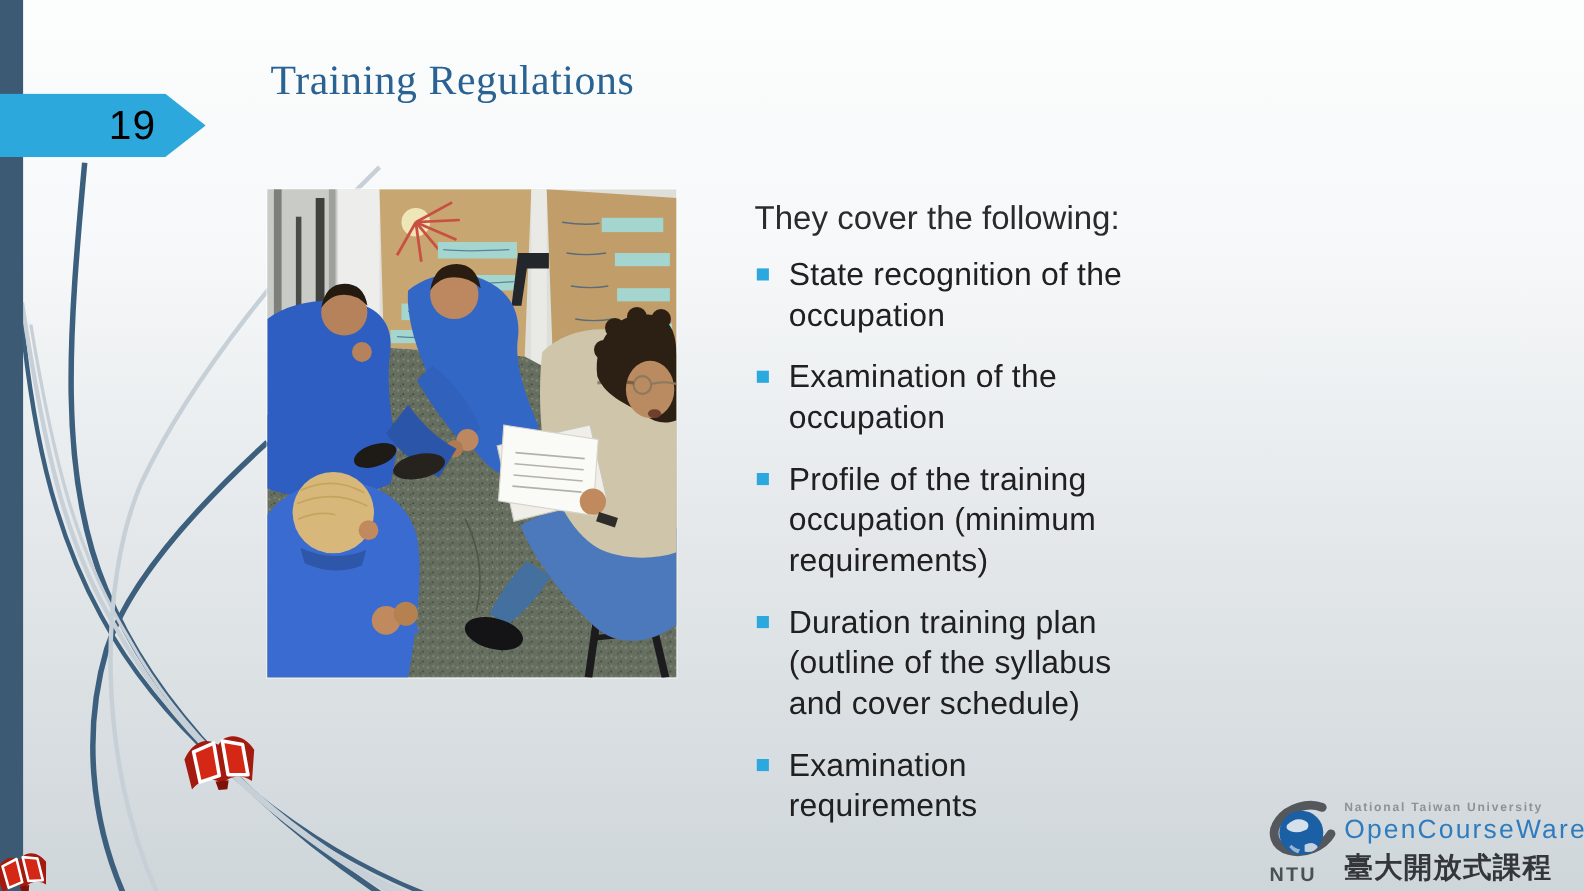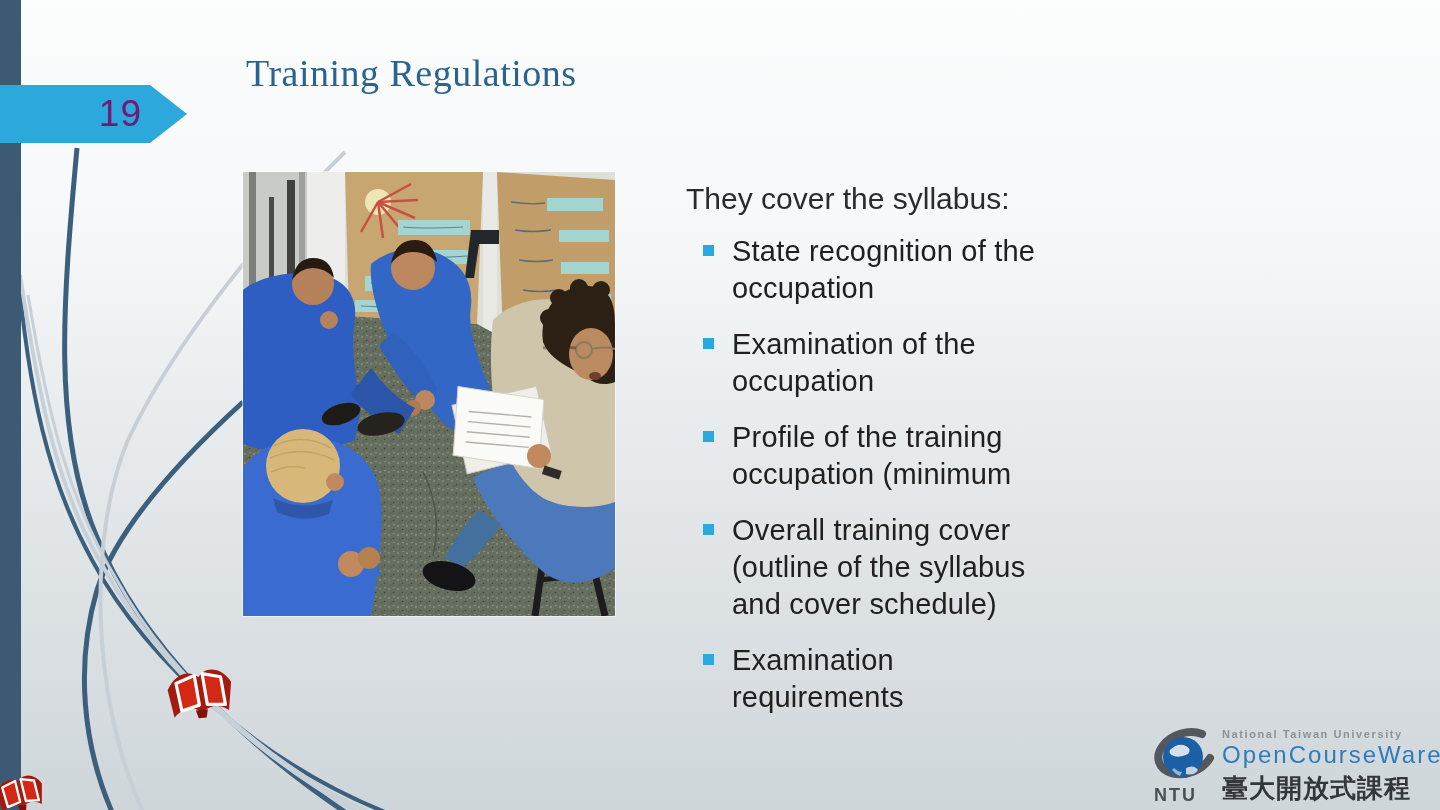--- a/index.html
+++ b/index.html
@@ -10,29 +10,29 @@
   }
   svg{display:block;}
   .curves{position:absolute;left:0;top:0;z-index:1;}
   .sidebar{position:absolute;left:0;top:0;width:21px;height:810px;background:#3c5a73;z-index:2;}
   .photo{position:absolute;left:243px;top:172px;width:372px;height:444px;z-index:3;box-shadow:0 0 0 1px rgba(255,255,255,.55);}
   .banner{
     position:absolute;left:0;top:85px;width:187px;height:58px;background:#2ca8dc;z-index:4;
     clip-path:polygon(0 0,150px 0,187px 50%,150px 100%,0 100%);
     display:flex;align-items:center;justify-content:flex-end;padding-right:45px;box-sizing:border-box;
   }
-  .banner span{font-size:37px;color:#701a75;letter-spacing:1px;}
+  .banner span{font-size:37px;color:#000000;letter-spacing:1px;}
   .title{
     position:absolute;left:246px;top:40px;z-index:4;margin:0;
     font-family:"Liberation Serif",serif;font-weight:400;
     font-size:38px;line-height:66px;color:#2a6292;letter-spacing:.5px;white-space:nowrap;
   }
   .content{position:absolute;left:686px;top:180px;width:430px;z-index:4;color:#222;}
   .intro{margin:0 0 14px 0;font-size:30px;line-height:38px;color:#2b2b2b;}
-  .bullets{margin:15px;padding:0;list-style:none;}
+  .bullets{margin:0;padding:0;list-style:none;}
   .bullets li{position:relative;padding-left:31px;margin:0 0 19px 0;font-size:29px;line-height:37px;color:#202020;letter-spacing:.2px;}
   .bullets li:last-child{margin-bottom:0;}
   .sq{position:absolute;left:2px;top:12px;width:11px;height:11px;background:#2ba9de;}
   .bline{display:block;}
   .book{position:absolute;z-index:5;}
   .book-a{left:164px;top:661px;width:72px;height:62px;transform:rotate(-6deg);}
   .book-b{left:-6px;top:770px;width:52px;height:45px;transform:rotate(-10deg);}
   .ocw{position:absolute;left:1152px;top:720px;width:286px;height:88px;z-index:4;}
   .ocw-globe{position:absolute;left:0;top:4px;}
   .ocw-text{position:absolute;left:70px;top:8px;white-space:nowrap;}
@@ -184,40 +184,41 @@
         <circle cx="358" cy="118" r="9" fill="#2c2014"></circle>
       <ellipse cx="348" cy="182" rx="22" ry="26" fill="#ba8a60"></ellipse>
       <ellipse cx="352" cy="204" rx="6" ry="4" fill="#6e3f2e"></ellipse>
       <circle cx="341" cy="178" r="8" fill="none" stroke="#8a7a5e" stroke-width="2"></circle>
       <path d="M349,177 q12,-3 23,0" stroke="#8a7a5e" stroke-width="2" fill="none"></path>
       <path d="M300,176 q16,-2 33,0" stroke="#2c2014" stroke-width="3" fill="none" opacity=".4"></path>
     </svg>
   </div>
 
   <div class="content">
-    <p class="intro">They cover the syllabus:</p>
+    <p class="intro">They cover the following:</p>
     <ul class="bullets">
       <li>
         <span class="sq"></span>
         <span class="bline">State recognition of the</span>
         <span class="bline">occupation</span>
       </li>
       <li>
         <span class="sq"></span>
         <span class="bline">Examination of the</span>
         <span class="bline">occupation</span>
       </li>
       <li>
         <span class="sq"></span>
         <span class="bline">Profile of the training</span>
         <span class="bline">occupation (minimum</span>
-      </li>
-      <li>
-        <span class="sq"></span>
-        <span class="bline">Overall training cover</span>
+        <span class="bline">requirements)</span>
+      </li>
+      <li>
+        <span class="sq"></span>
+        <span class="bline">Duration training plan</span>
         <span class="bline">(outline of the syllabus</span>
         <span class="bline">and cover schedule)</span>
       </li>
       <li>
         <span class="sq"></span>
         <span class="bline">Examination</span>
         <span class="bline">requirements</span>
       </li>
     </ul>
   </div>

